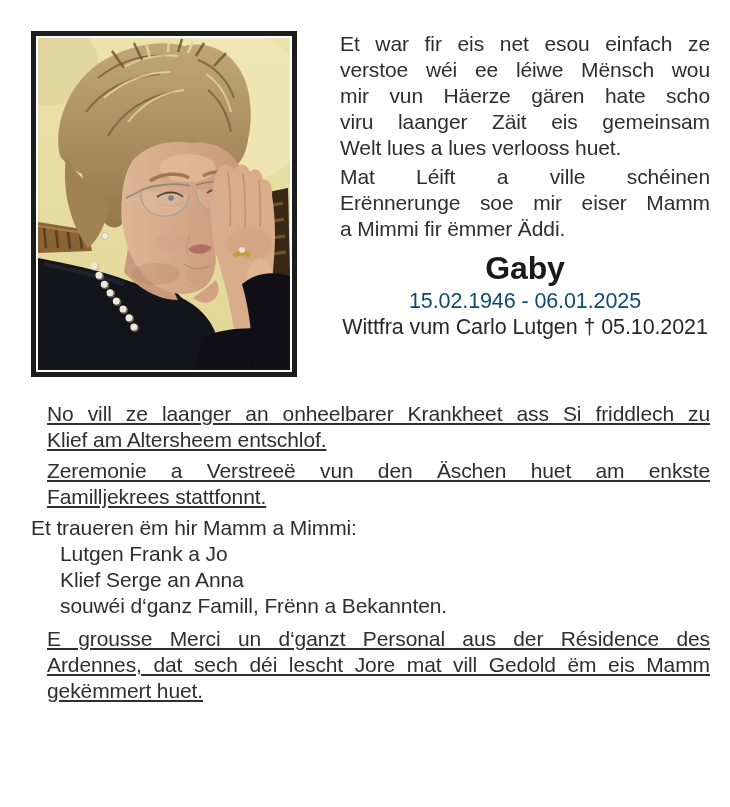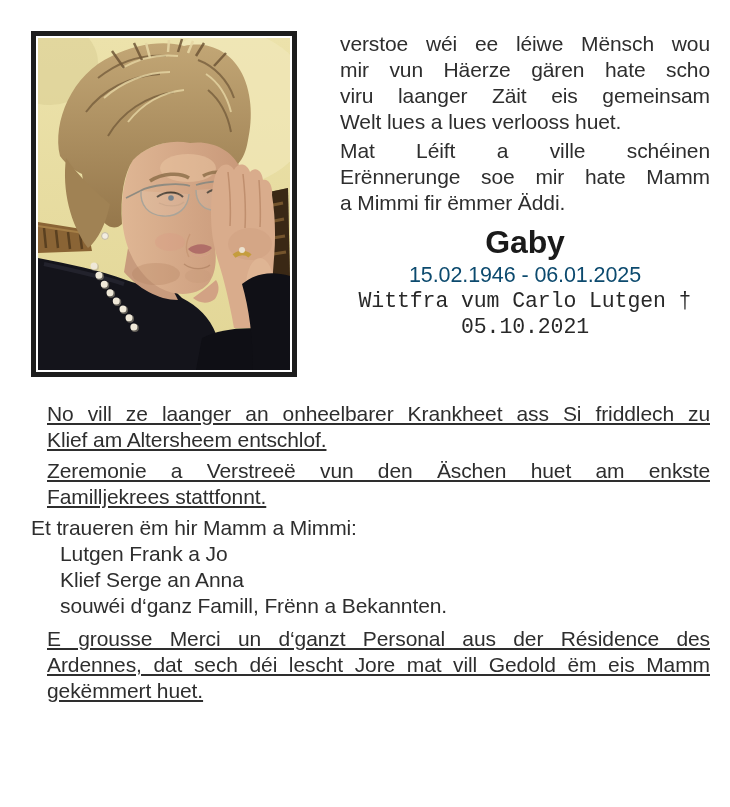--- a/index.html
+++ b/index.html
@@ -24,21 +24,21 @@
     font-size:21px;line-height:26px;
     letter-spacing:-0.1px;
   }
   .jline{text-align:justify;text-align-last:justify;white-space:nowrap;}
   .lline{text-align:left;white-space:nowrap;}
   .eulogy-para{margin:0 0 3px 0;}
   .name-block{text-align:center;margin-top:8px;color:#1a1a1a;}
   .first-name{font-size:32px;line-height:36px;font-weight:bold;}
   .last-name{font-size:33px;line-height:38px;font-weight:bold;letter-spacing:0.5px;}
   .dates{font-size:21.5px;line-height:26px;margin-top:2px;color:#0c4a6e;}
-  .widow-line{font-size:21.5px;line-height:26px;color:#282828;font-family:Liberation Mono, monospace;}
+  .widow-line{font-size:21.5px;line-height:26px;color:#282828;}
   .body-sec{margin:24px 20px 0 31px;font-size:21px;line-height:26px;letter-spacing:-0.1px;}
   .body-para{margin:0 0 5px 16px;text-decoration:underline;}
   .mourners-block{margin:2px 0 7px 0;}
   .mourner-item{padding-left:29px;white-space:nowrap;}
   .mourners-intro{white-space:nowrap;}
 </style>
 </head>
 <body>
 
 <div class="page">
@@ -142,28 +142,29 @@
 
         <g>
           <path d="M57,229 C66,247 76,261 86,272 C92,280 96,287 98,293" stroke="#b0a894" stroke-width="8" fill="none" stroke-linecap="round" stroke-dasharray="0 10.4" opacity="0.5"></path>
           <path d="M56,228 C65,246 75,260 85,271 C91,279 95,286 97,292" stroke="#efe8d8" stroke-width="7" fill="none" stroke-linecap="round" stroke-dasharray="0 10.4"></path>
         </g>
       </svg>
     </div>
 
     <div class="right-col">
       <div class="eulogy-para">
+          <div class="jline">Et war fir eis net esou einfach ze</div>
           <div class="jline">verstoe wéi ee léiwe Mënsch wou</div>
           <div class="jline">mir vun Häerze gären hate scho</div>
           <div class="jline">viru laanger Zäit eis gemeinsam</div>
           <div class="lline">Welt lues a lues verlooss huet.</div>
         </div>
       <div class="eulogy-para">
           <div class="jline">Mat Léift a ville schéinen</div>
-          <div class="jline">Erënnerunge soe mir hate Mamm</div>
+          <div class="jline">Erënnerunge soe mir eiser Mamm</div>
           <div class="lline">a Mimmi fir ëmmer Äddi.</div>
         </div>
       <div class="name-block">
         <div class="first-name">Gaby</div>
         <div class="dates">15.02.1946 - 06.01.2025</div>
         <div class="widow-line">Wittfra vum Carlo Lutgen † 05.10.2021</div>
       </div>
     </div>
   </div>
 

